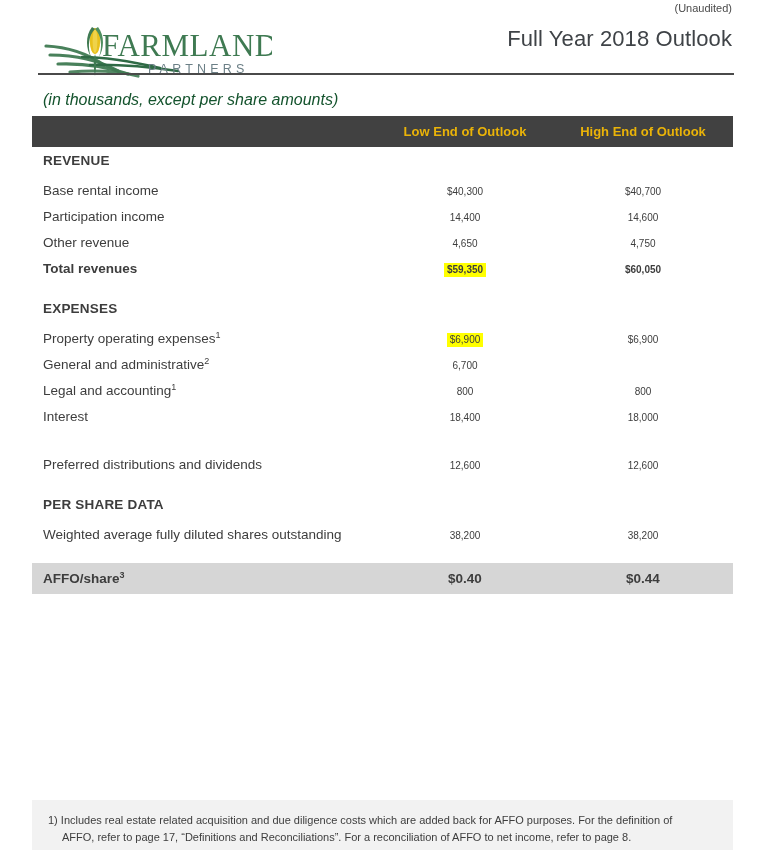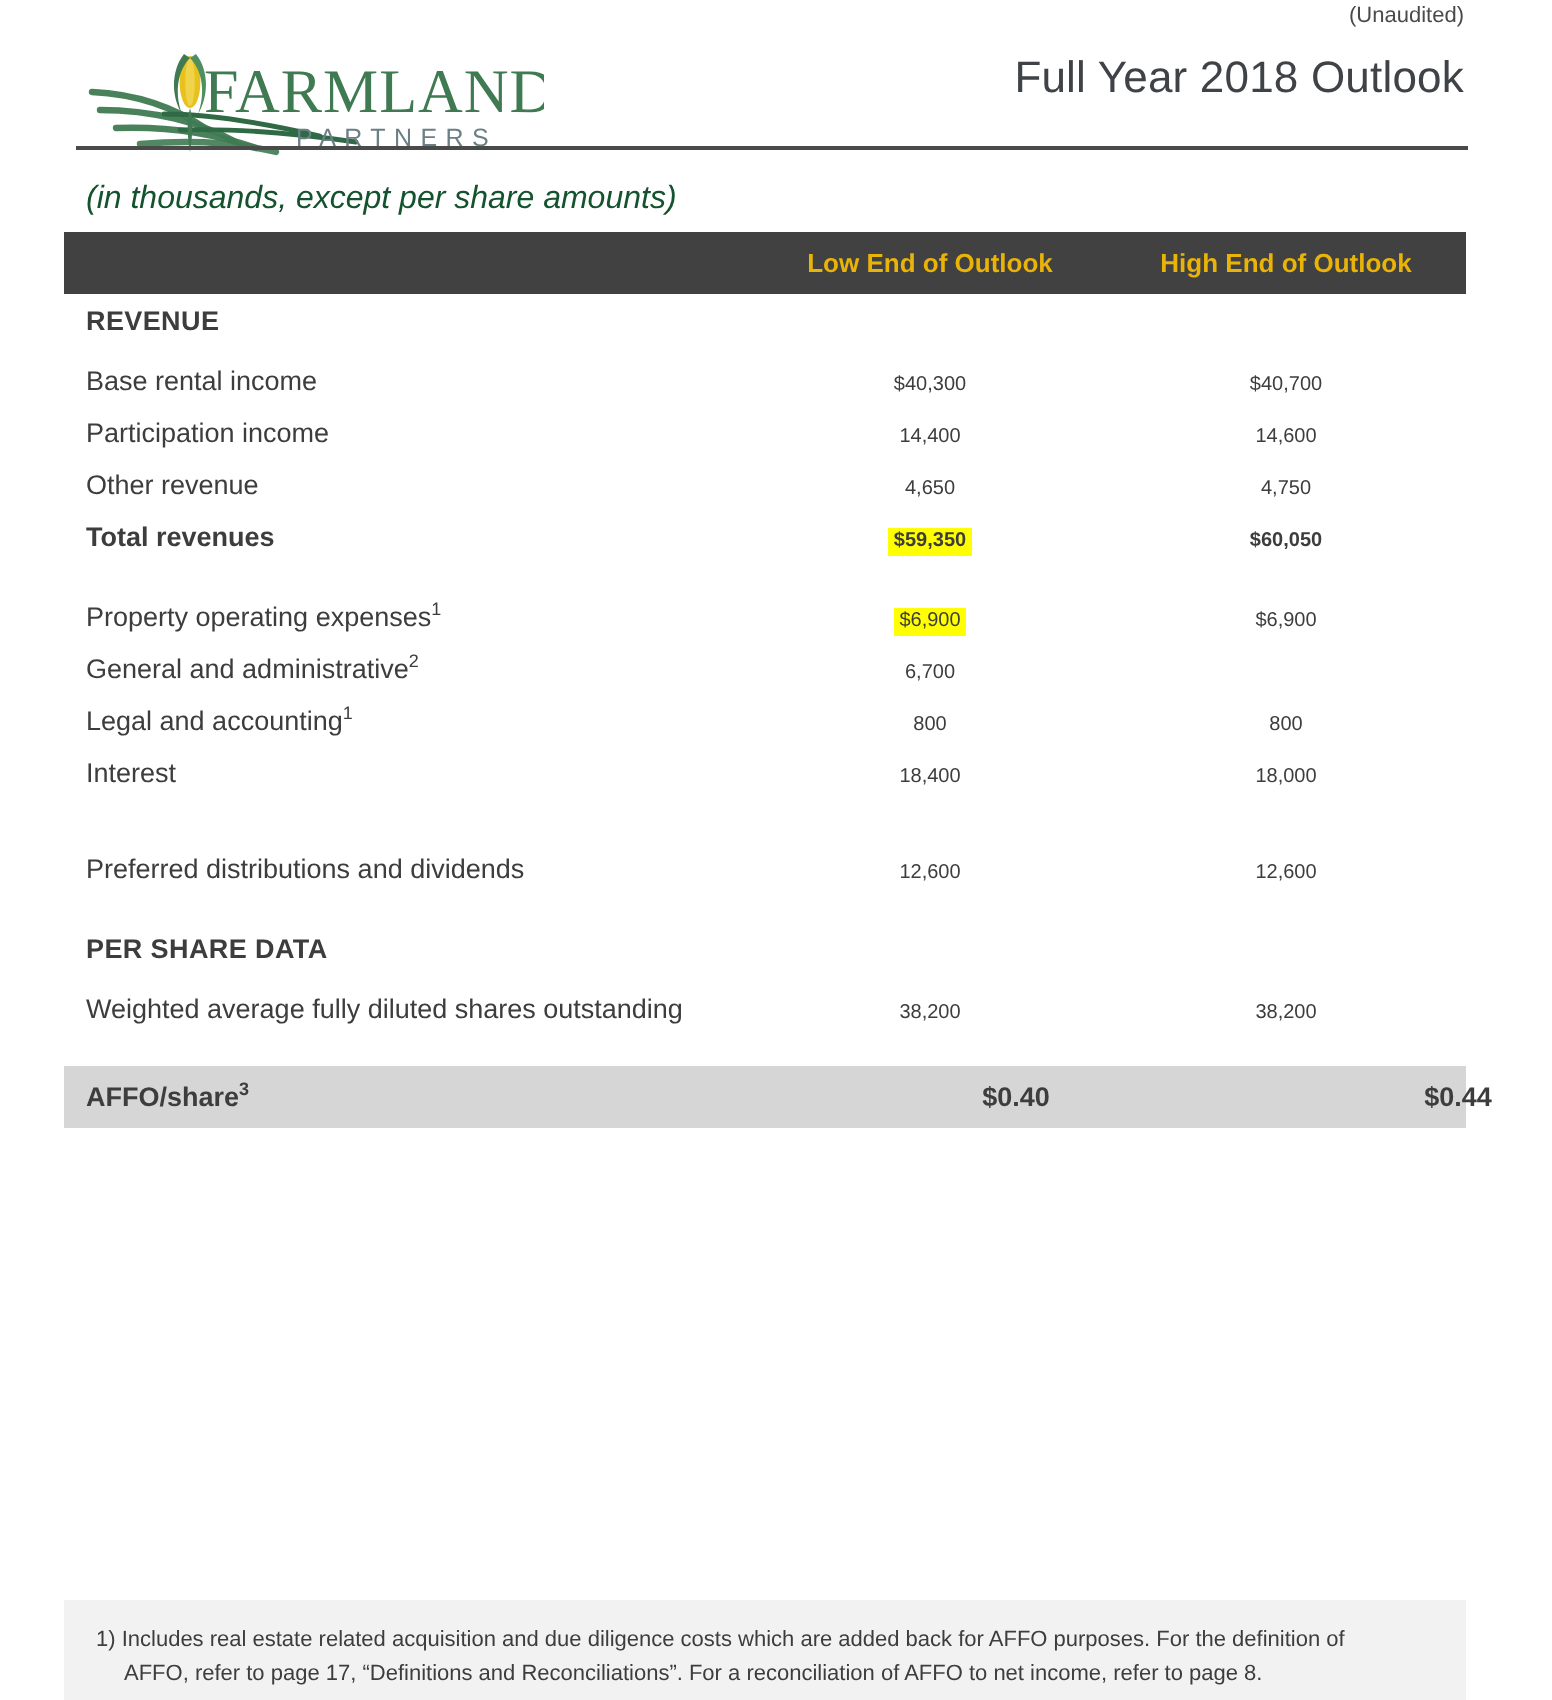--- a/index.html
+++ b/index.html
@@ -133,21 +133,20 @@
     padding: 1px 3px 2px 3px;
     box-decoration-break: clone;
   }
 
   .affo-row {
     display: flex;
     align-items: center;
     height: 31px;
     background: #d6d6d6;
     margin-top: 10px;
-    gap: 43px;
   }
   .affo-row .cell-label,
   .affo-row .cell-num {
     font-weight: bold;
     font-size: 13.5px;
   }
 
   
   .footnote {
     position: absolute;
@@ -239,20 +238,25 @@
     </div>
 
     <div class="row">
       <div class="cell-label bold">Total revenues</div>
       <div class="cell-num bold"><span class="hl">$59,350</span></div>
       <div class="cell-num bold">$60,050</div>
     </div>
 
     <div class="spacer-sm"></div>
 
+    <div class="row section-head">
+      <div class="cell-label section-title">EXPENSES</div>
+      <div class="cell-num"></div>
+      <div class="cell-num"></div>
+    </div>
 
     <div class="row">
       <div class="cell-label"><span>Property operating expenses</span><sup>1</sup></div>
       <div class="cell-num"><span class="hl">$6,900</span></div>
       <div class="cell-num">$6,900</div>
     </div>
 
     <div class="row">
       <div class="cell-label"><span>General and administrative</span><sup>2</sup></div>
       <div class="cell-num">6,700</div>

